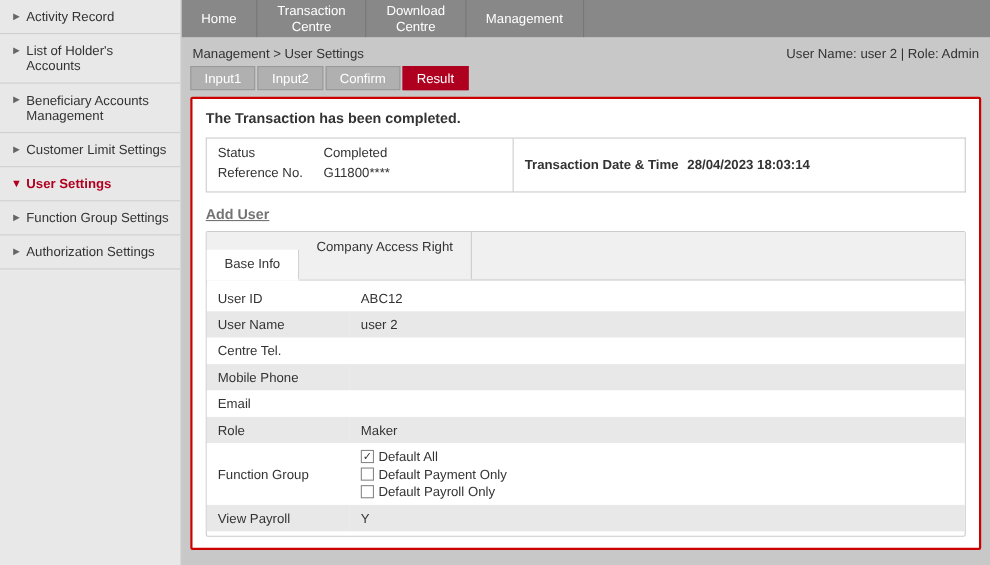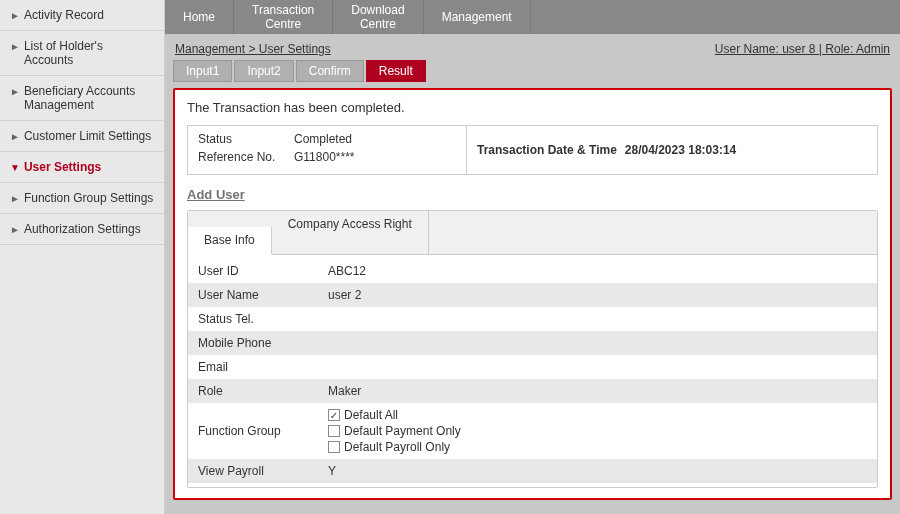--- a/index.html
+++ b/index.html
@@ -65,21 +65,20 @@
     }
 
     
     .breadcrumb-bar {
       display: flex;
       justify-content: space-between;
       align-items: center;
       padding: 4px 2px;
       color: #333;
       font-size: 12px;
-      text-decoration: underline;
     }
 
     
     .steps-bar {
       display: flex;
       gap: 2px;
       margin-bottom: 6px;
     }
     .step-tab {
       padding: 3px 12px;
@@ -95,21 +94,21 @@
     }
 
     
     .transaction-box {
       background: #fff;
       border: 2px solid #cc0000;
       padding: 10px 12px;
       border-radius: 2px;
     }
     .transaction-completed {
-      font-weight: normal;
+      font-weight: bold;
       font-size: 13px;
       color: #333;
       margin-bottom: 10px;
     }
 
     
     .status-grid {
       display: flex;
       gap: 0;
       margin-bottom: 12px;
@@ -254,21 +253,21 @@
     </div>
     <div class="top-nav-item">
       <span>Management</span>
     </div>
   </div>
 
   <div class="content-area">
 
     <div class="breadcrumb-bar">
       <span>Management &gt; User Settings</span>
-      <span>User Name: user 8  | Role: Admin</span>
+      <span>User Name: user 2  | Role: Admin</span>
     </div>
 
     <div class="steps-bar">
       <div class="step-tab">
         <span>Input1</span>
       </div>
       <div class="step-tab">
         <span>Input2</span>
       </div>
       <div class="step-tab">
@@ -317,21 +316,21 @@
           <tbody>
               <tr class="form-row-white">
             <td class="field-label">User ID</td>
             <td class="field-value">ABC12</td>
           </tr>
           <tr class="form-row-shaded">
             <td class="field-label">User Name</td>
             <td class="field-value">user 2</td>
           </tr>
           <tr class="form-row-white">
-            <td class="field-label">Status Tel.</td>
+            <td class="field-label">Centre Tel.</td>
             <td class="field-value"></td>
           </tr>
           <tr class="form-row-shaded">
             <td class="field-label">Mobile Phone</td>
             <td class="field-value"></td>
           </tr>
           <tr class="form-row-white">
             <td class="field-label">Email</td>
             <td class="field-value"></td>
           </tr>

